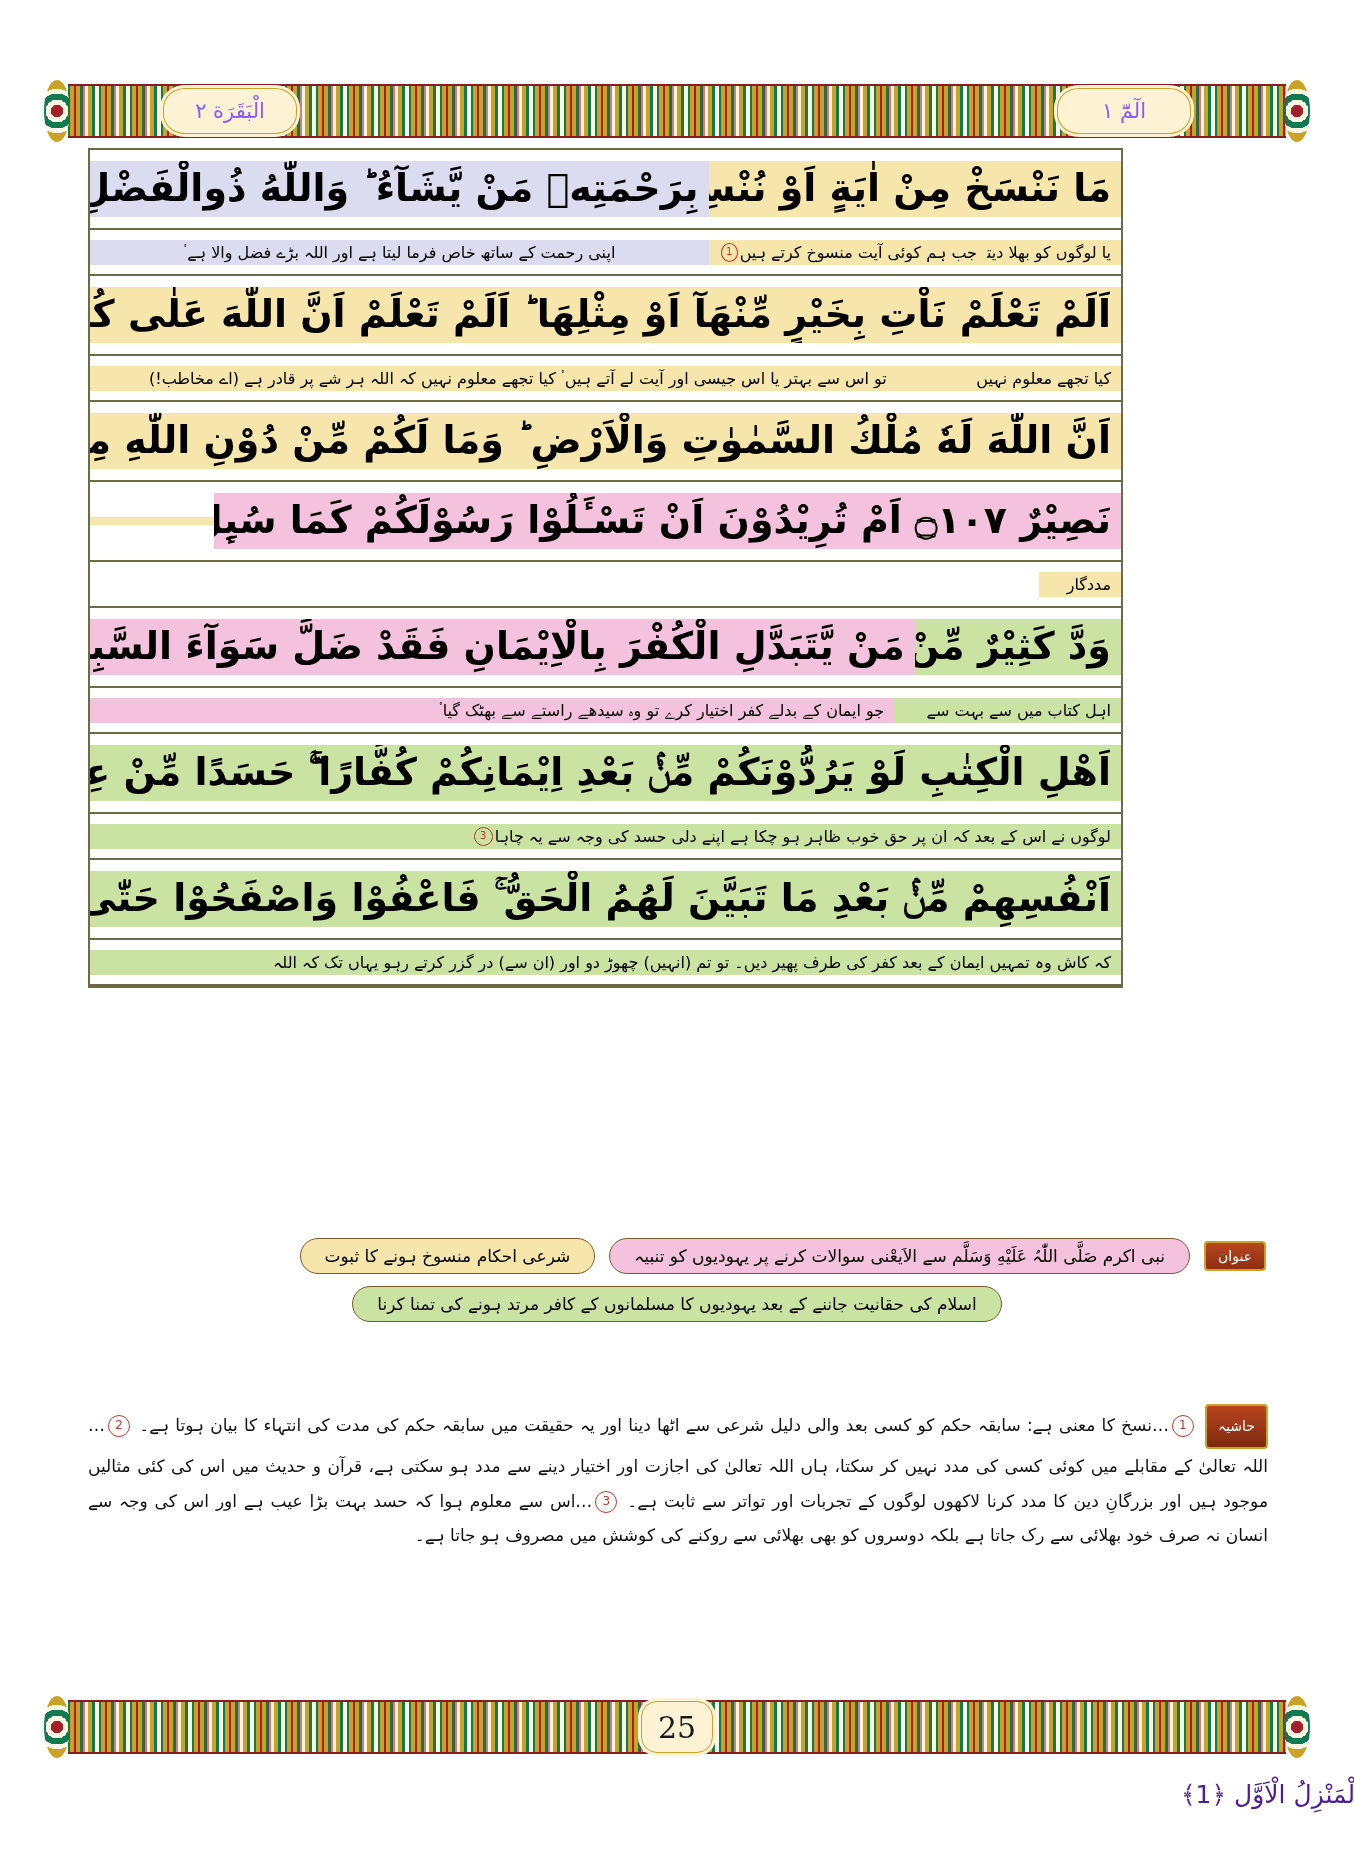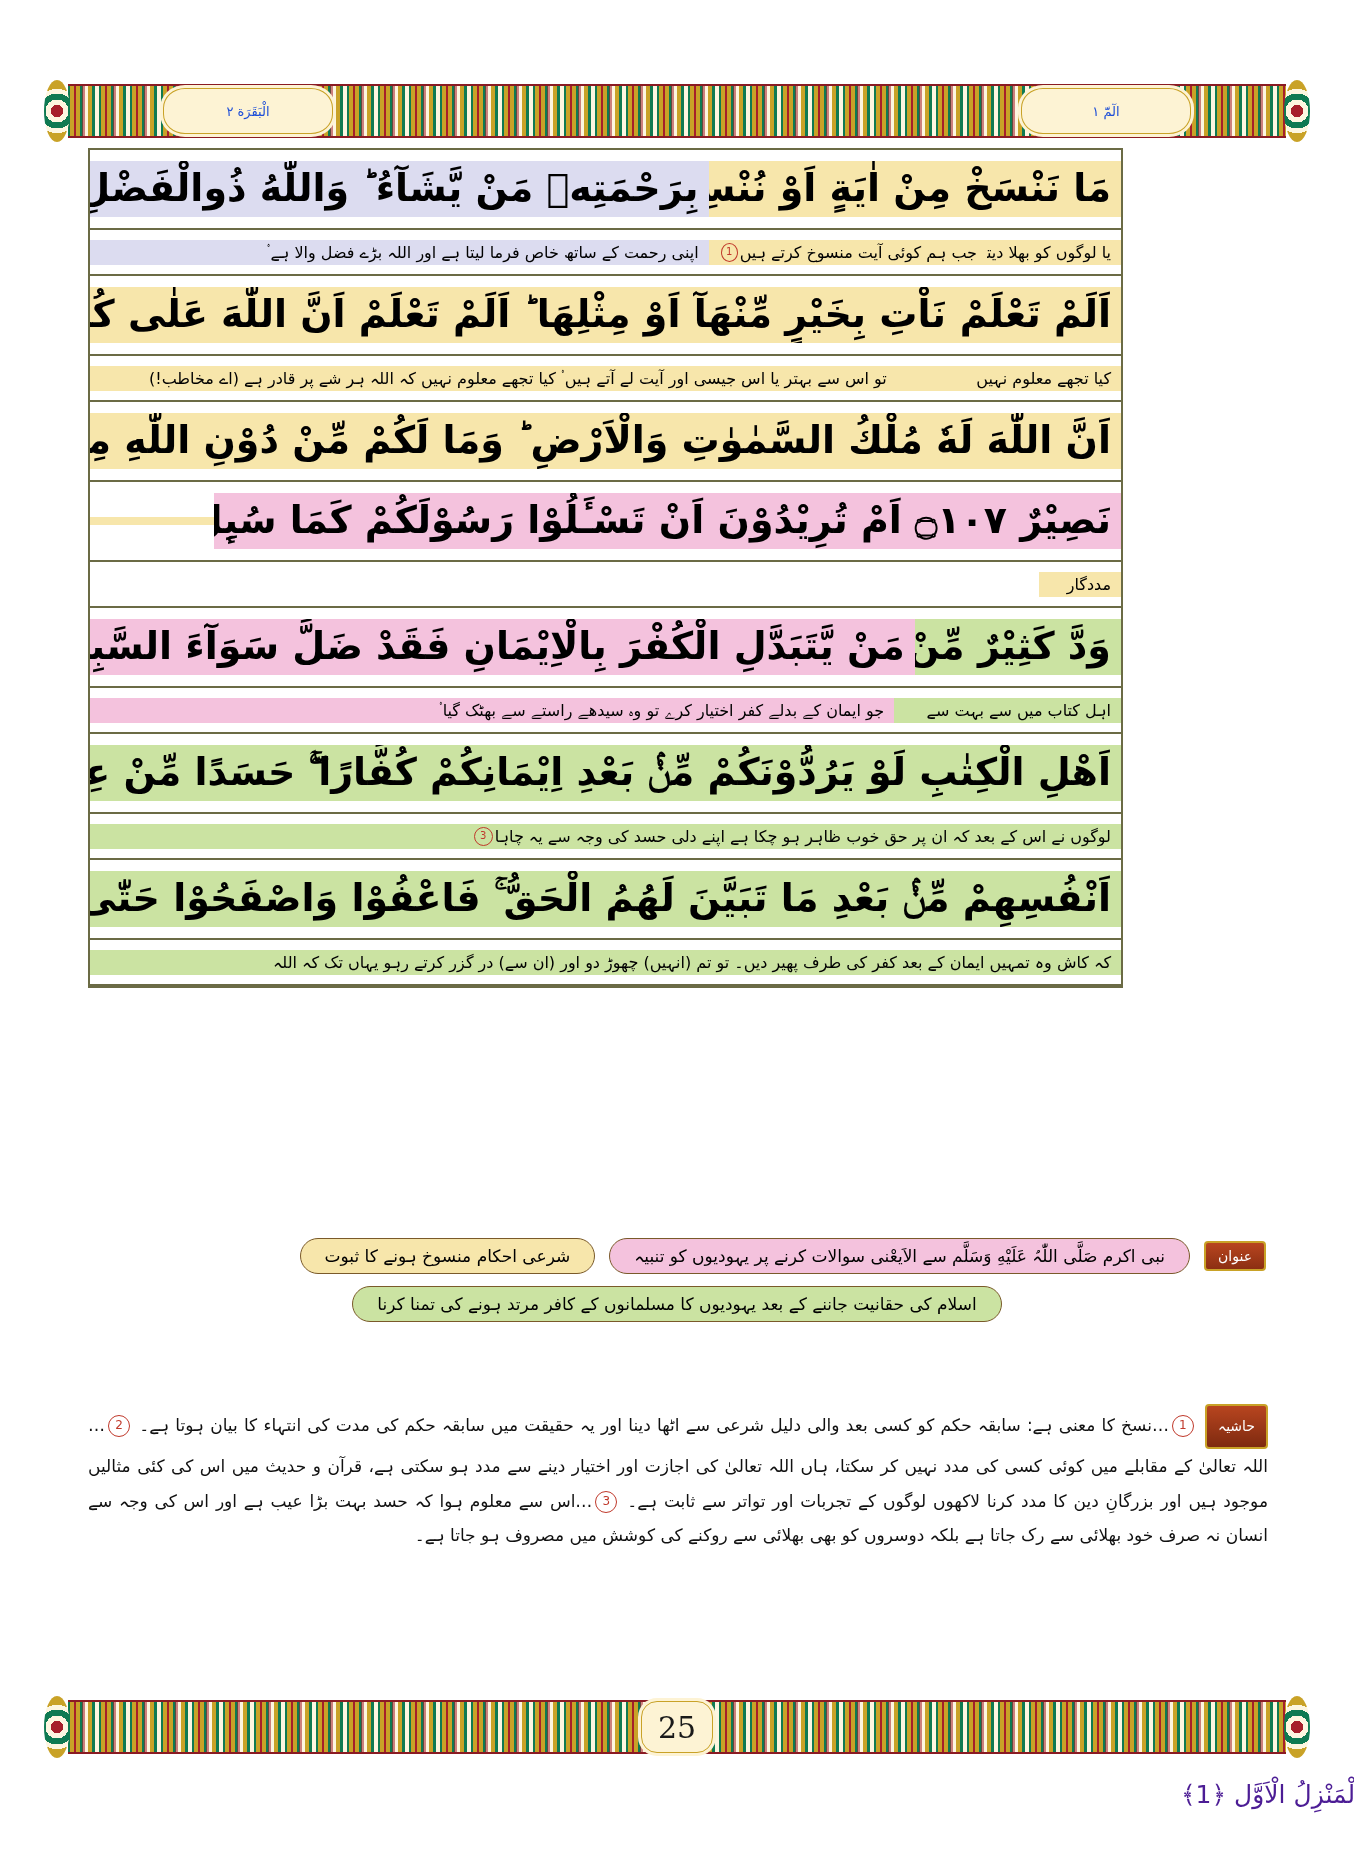--- a/index.html
+++ b/index.html
@@ -56,23 +56,23 @@
 
   
   .cartouche{
     position:absolute;top:50%;transform:translateY(-50%);
     background:#fdf3d4;
     border:1.5px solid #c9a227;
     border-radius:22px/20px;
     height:44px;min-width:120px;
     display:flex;align-items:center;justify-content:center;
     font-family:"DejaVu Sans","Liberation Sans",sans-serif;
-    font-size:13px;color:#1d4ed8;
+    font-size:21px;color:#8b5cf6;
     direction:rtl;
-    padding:0 24px;
+    padding:0 6px;
     box-shadow:0 0 0 3px #fdf3d4;
     z-index:4;
   }
   .cart-left{left:95px;}
   .cart-right{right:95px;}
 
   .page-num-plaque{
     position:absolute;top:50%;left:50%;transform:translate(-50%,-50%);
     background:#fdf3d4;border:1.5px solid #c9a227;
     border-radius:16px;
@@ -217,21 +217,21 @@
         <div class="seg arabic bg-lav" style="width: 60%;">بِرَحْمَتِهٖ مَنْ يَّشَآءُ ؕ وَاللّٰهُ ذُوالْفَضْلِ الْعَظِيْمِ ۝١٠٥</div>
       </div>
       <div class="urdu-row">
         <div class="seg urdu bg-cream" style="width: 13%;">
           <span>یا لوگوں کو بھلا دیتے ہیں</span>
         </div>
         <div class="seg urdu bg-cream" style="width: 27%;">
           <span>جب ہم کوئی آیت منسوخ کرتے ہیں</span>
           <span class="inline-num">1</span>
         </div>
-        <div class="seg urdu bg-lav" style="width: 60%;">
+        <div class="seg urdu bg-lav" style="width: 60%; justify-content: center;">
           <span>اپنی رحمت کے ساتھ خاص فرما لیتا ہے اور اللہ بڑے فضل والا ہے ۟</span>
         </div>
       </div>
       <div class="verse-row">
         <div class="seg arabic bg-cream" style="width: 16%;">اَلَمْ تَعْلَمْ</div>
         <div class="seg arabic bg-cream" style="width: 84%;">نَاْتِ بِخَيْرٍ مِّنْهَآ اَوْ مِثْلِهَا ؕ اَلَمْ تَعْلَمْ اَنَّ اللّٰهَ عَلٰى كُلِّ شَيْءٍ قَدِيْرٌ ۝١٠٦</div>
       </div>
       <div class="urdu-row">
         <div class="seg urdu bg-cream" style="width: 17%;">
           <span>کیا تجھے معلوم نہیں</span>

